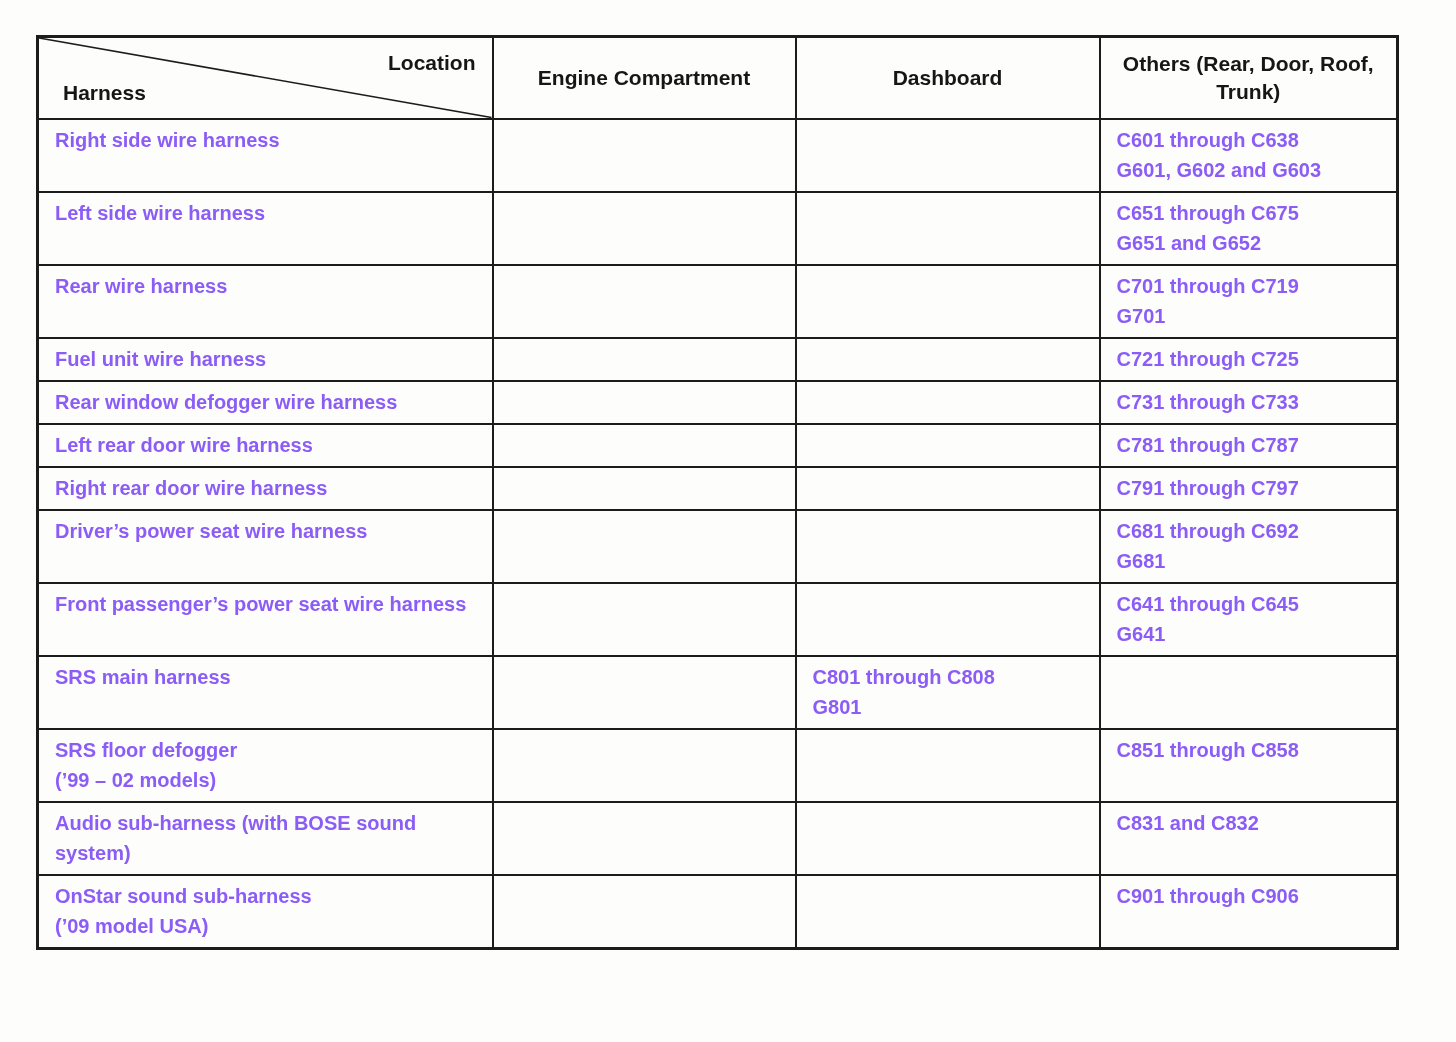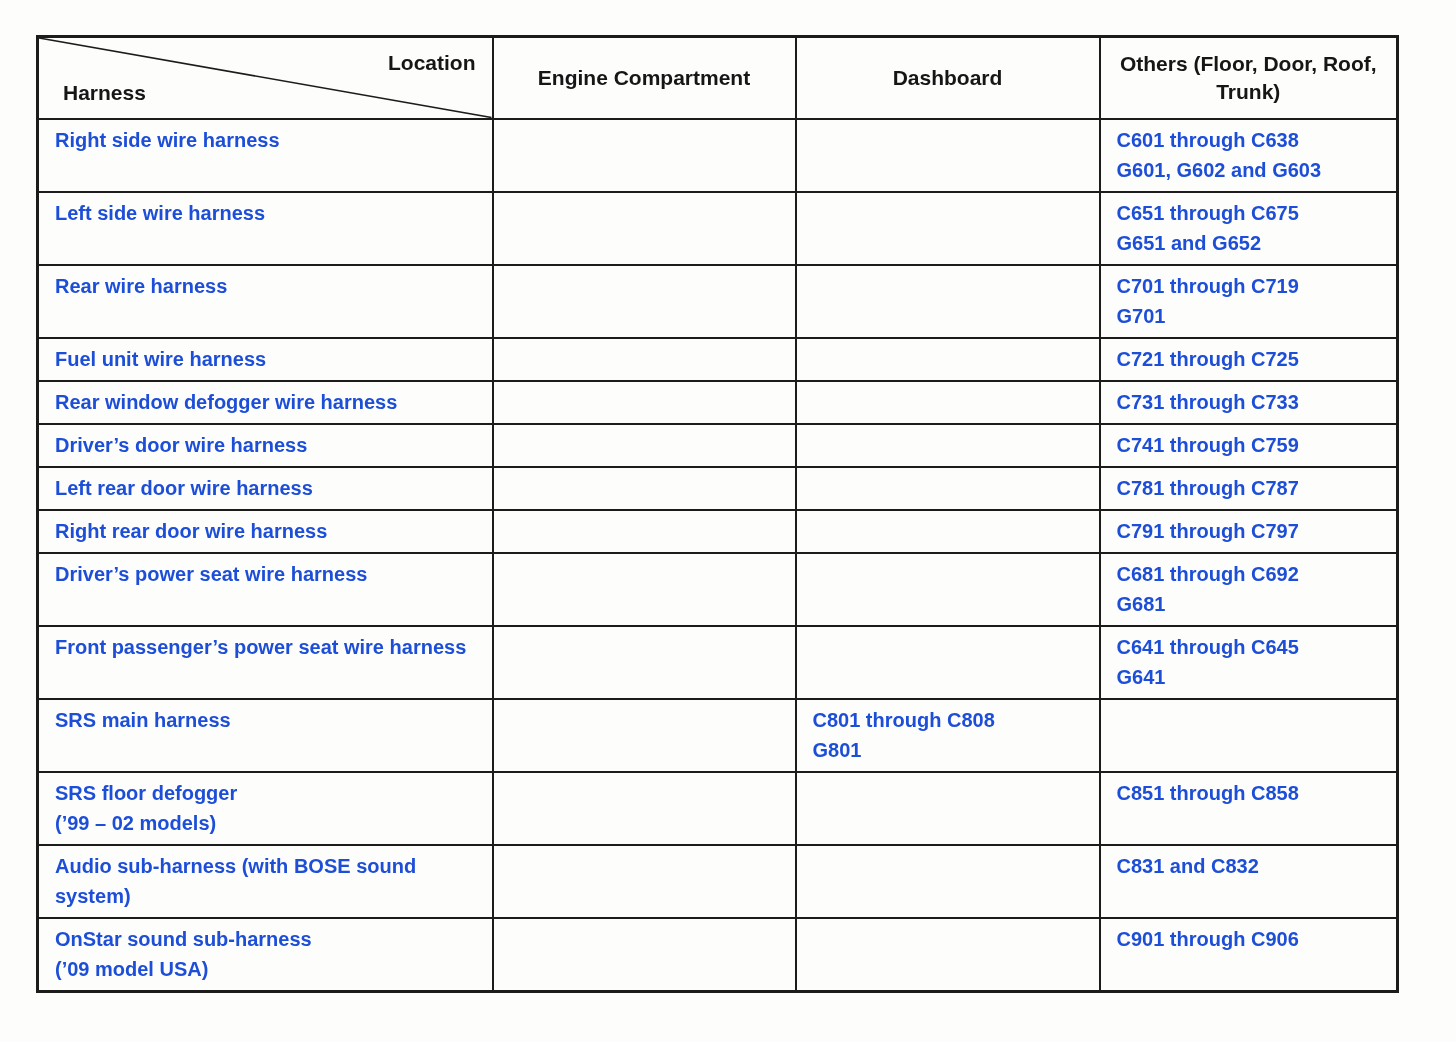--- a/index.html
+++ b/index.html
@@ -81,21 +81,21 @@
     font-size: 21px;
     font-weight: 700;
   }
 
   tbody td {
     vertical-align: top;
     font-size: 20px;
     font-weight: 700;
     line-height: 1.5;
     padding: 5px 12px 6px 16px;
-    color: #1d4ed8;
+    color: #8b5cf6;
   }
 
   .cell-line {
     min-height: 30px;
   }
 </style>
 </head>
 <body>
 
 <div class="page">
@@ -110,21 +110,21 @@
       <tr>
         <th class="corner-cell">
           <svg class="diag-line" viewBox="0 0 100 100" preserveAspectRatio="none">
             <line x1="0" y1="0" x2="100" y2="100" vector-effect="non-scaling-stroke"></line>
           </svg>
           <span class="corner-top">Location</span>
           <span class="corner-bottom">Harness</span>
         </th>
         <th>Engine Compartment</th>
         <th>Dashboard</th>
-        <th>Others (Floor, Door, Roof, Trunk)</th>
+        <th>Others (Rear, Door, Roof, Trunk)</th>
       </tr>
     </thead>
     <tbody id="table-body">
         <tr>
           <td>
             <div class="cell-line">Right side wire harness</div>
           </td>
           <td></td>
           <td></td>
           <td>
@@ -169,30 +169,20 @@
             <div class="cell-line">Rear window defogger wire harness</div>
           </td>
           <td></td>
           <td></td>
           <td>
             <div class="cell-line">C731 through C733</div>
           </td>
         </tr>
         <tr>
           <td>
-            <div class="cell-line">Driver’s door wire harness</div>
-          </td>
-          <td></td>
-          <td></td>
-          <td>
-            <div class="cell-line">C741 through C759</div>
-          </td>
-        </tr>
-        <tr>
-          <td>
             <div class="cell-line">Left rear door wire harness</div>
           </td>
           <td></td>
           <td></td>
           <td>
             <div class="cell-line">C781 through C787</div>
           </td>
         </tr>
         <tr>
           <td>

